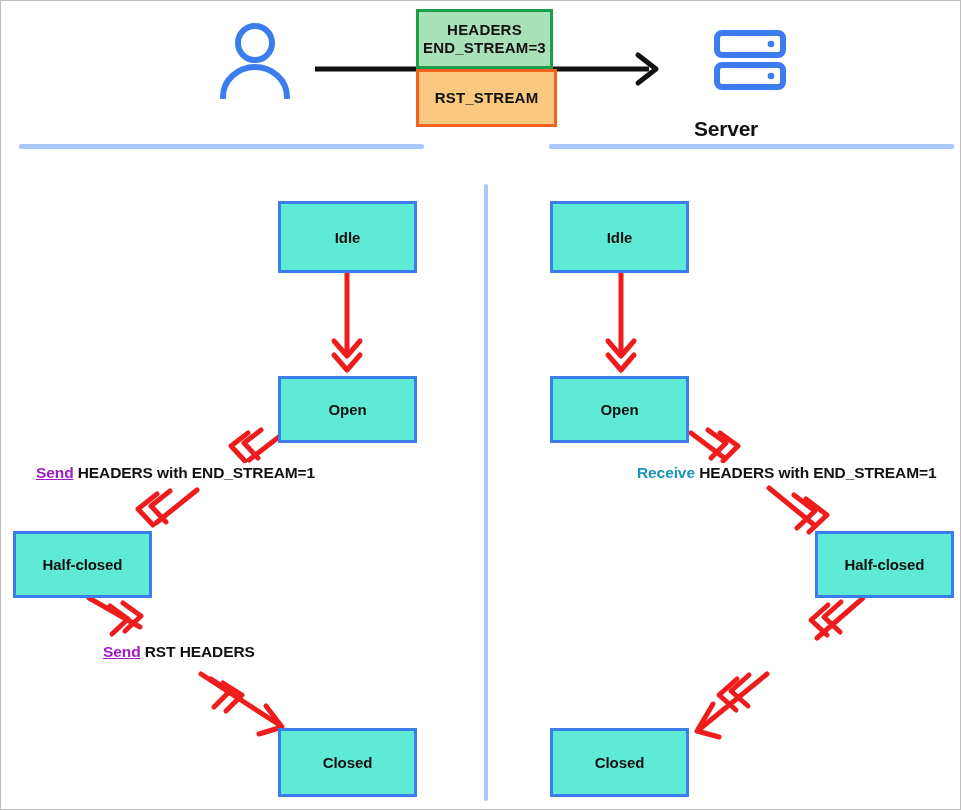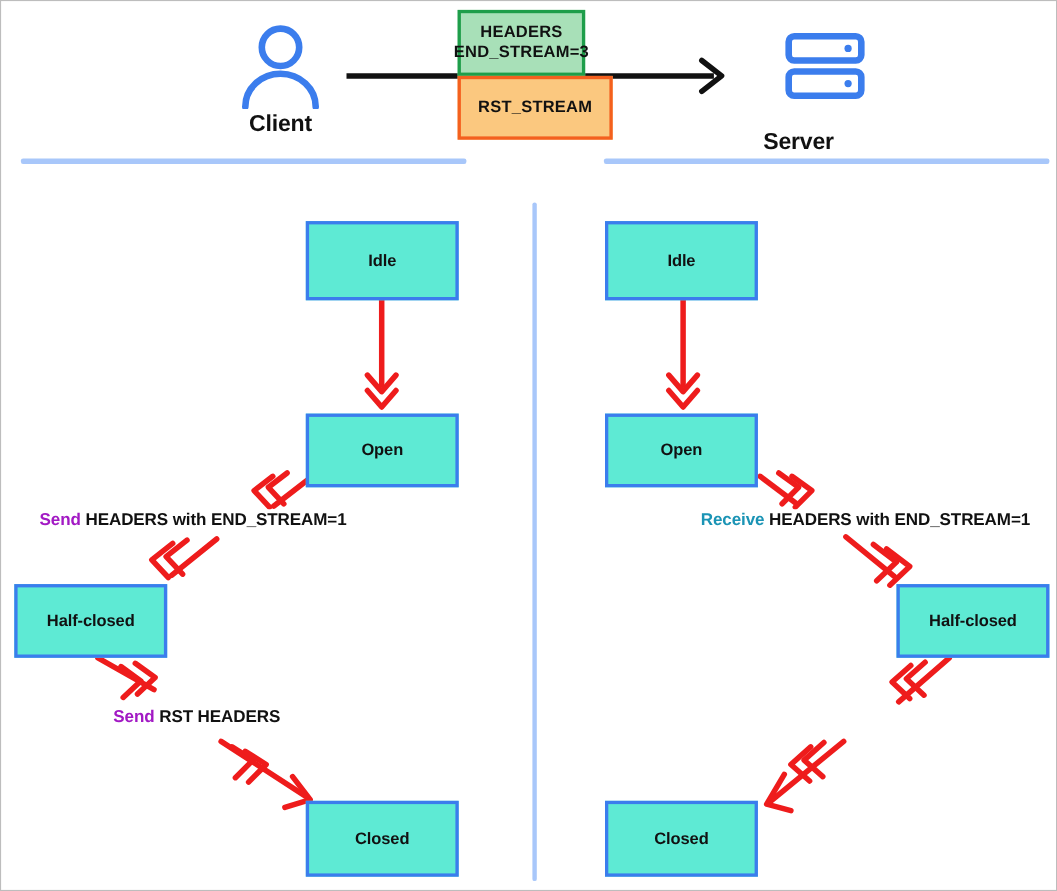--- a/index.html
+++ b/index.html
@@ -43,21 +43,21 @@
     justify-content: center;
     text-align: center;
     font-size: 15px;
     font-weight: bold;
     color: #111111;
     line-height: 1.22;
     letter-spacing: 0.2px;
     z-index: 4;
   }
   #frame-headers {
-    left: 415px; top: 8px; width: 116px; height: 60px;
+    left: 415px; top: 8px; width: 137px; height: 60px;
     background: #a8e0b8; border: 3px solid #1e9e4a;
   }
   #frame-rst {
     left: 415px; top: 68px; width: 141px; height: 58px;
     background: #fbc87f; border: 3px solid #f4601e;
   }
 
   
   .hline {
     position: absolute;
@@ -96,21 +96,21 @@
     position: absolute;
     font-size: 15.5px;
     font-weight: bold;
     color: #111111;
     white-space: nowrap;
     letter-spacing: -0.1px;
     z-index: 5;
     background: #ffffff;
     padding: 1px 2px;
   }
-  .verb-send    { color: #a219c4; }
+  .verb-send    { color: #a219c4; text-decoration: underline; }
   .verb-receive { color: #1b94b5; }
 
   
   #arrow-layer {
     position: absolute;
     left: 0; top: 0;
     width: 961px; height: 810px;
     z-index: 2;
     pointer-events: none;
   }
@@ -126,21 +126,20 @@
 <body>
 
 <div id="canvas">
 
   <div id="client-icon">
     <svg width="90" height="78" viewBox="0 0 90 78">
       <circle cx="45" cy="22" r="17" fill="none" stroke="#3b7ded" stroke-width="6"></circle>
       <path d="M13 76 A32 30 0 0 1 77 76" fill="none" stroke="#3b7ded" stroke-width="6" stroke-linecap="round"></path>
     </svg>
   </div>
-  <div class="endpoint-label" style="left:184px; top:100px; width:140px;">Client</div>
 
   <div id="server-icon">
     <svg width="86" height="70" viewBox="0 0 86 70">
       <rect x="10" y="8" width="66" height="22" rx="5" ry="5" fill="#ffffff" stroke="#3b7ded" stroke-width="6"></rect>
       <rect x="10" y="40" width="66" height="22" rx="5" ry="5" fill="#ffffff" stroke="#3b7ded" stroke-width="6"></rect>
       <circle cx="64" cy="19" r="3.3" fill="#3b7ded"></circle>
       <circle cx="64" cy="51" r="3.3" fill="#3b7ded"></circle>
     </svg>
   </div>
   <div class="endpoint-label" style="left:655px; top:100px; width:140px;margin-top:16px;">Server</div>

